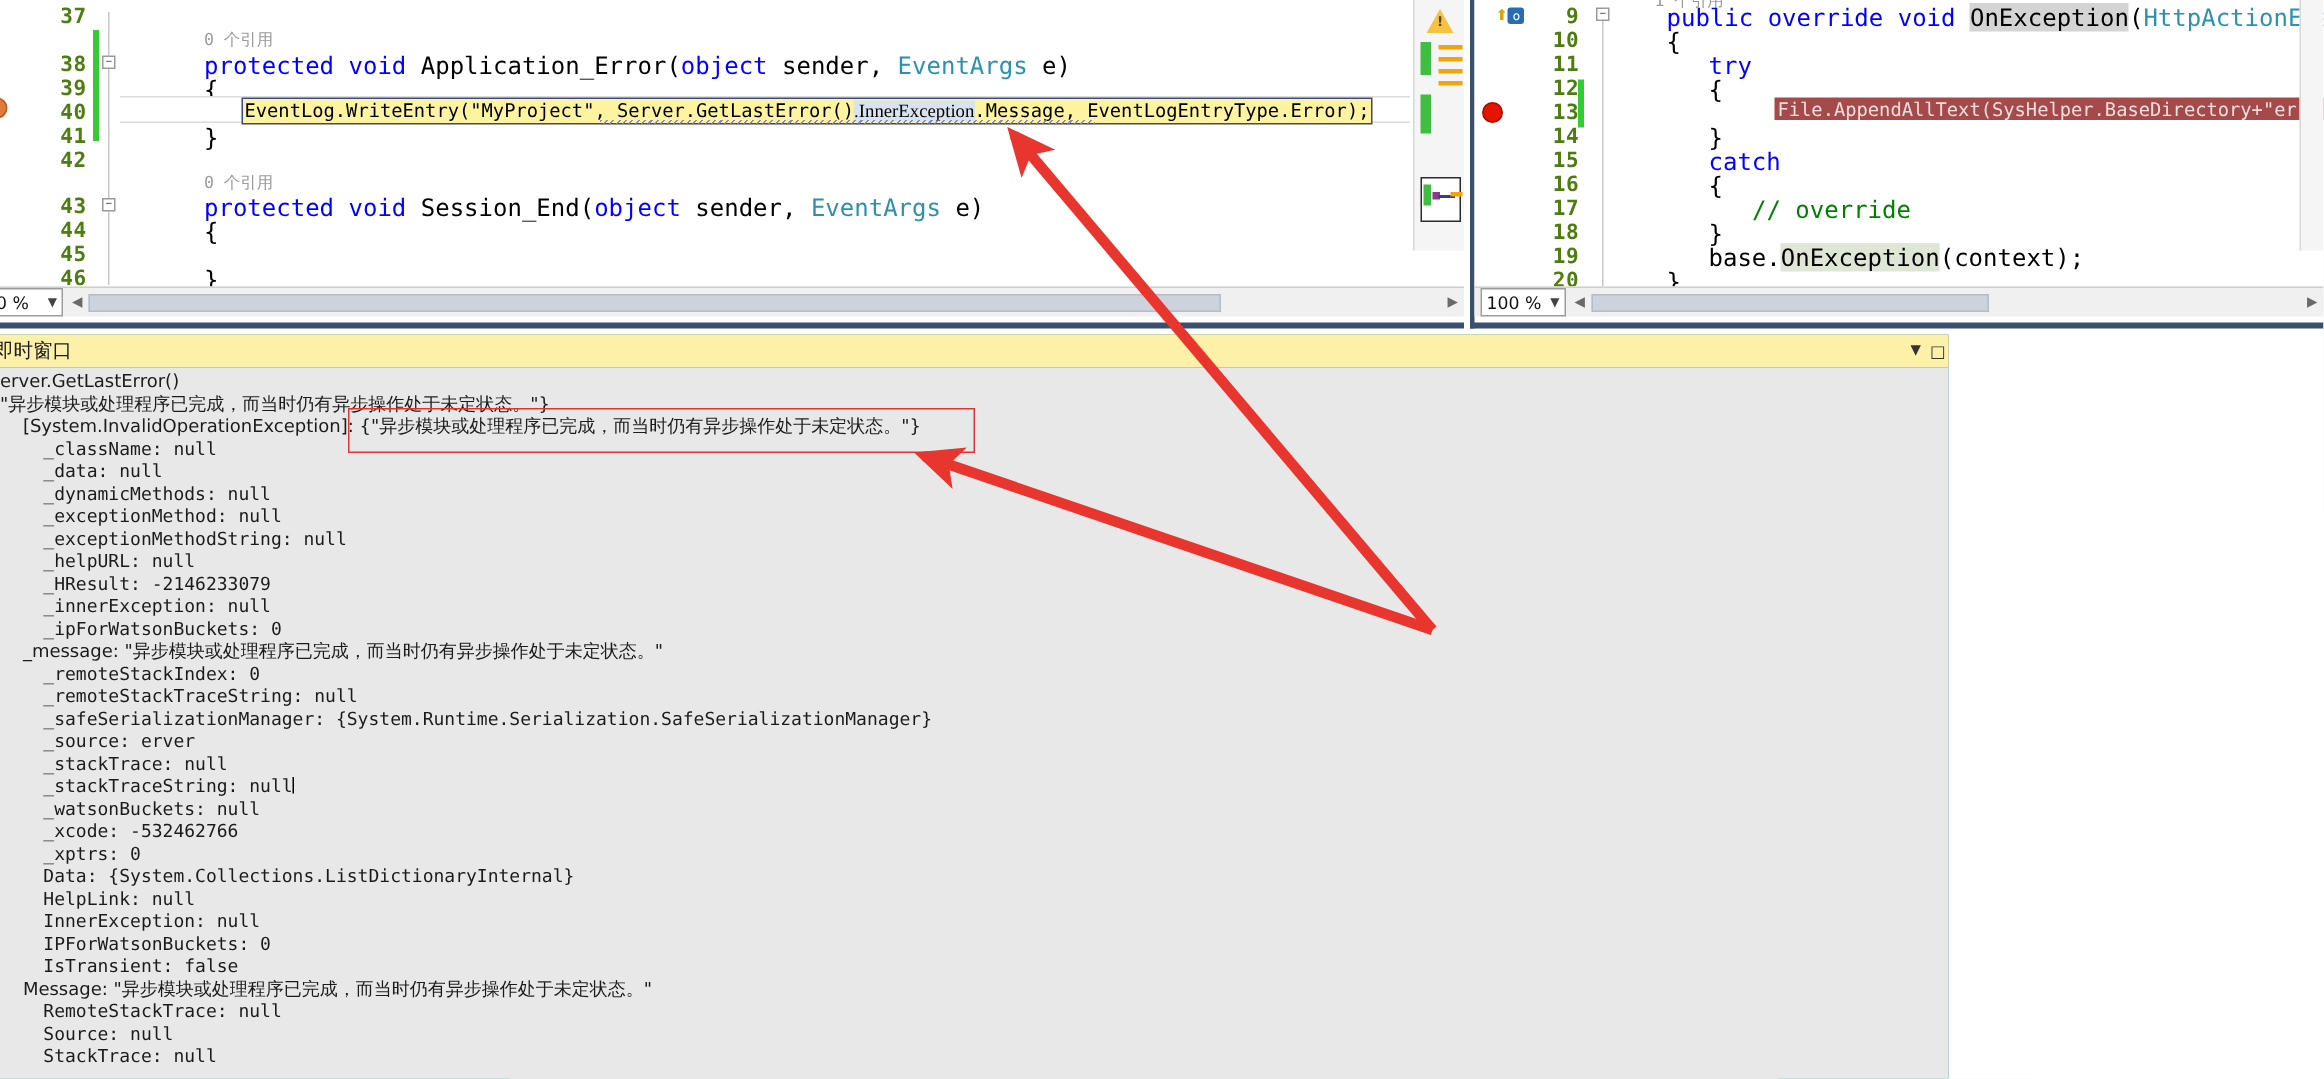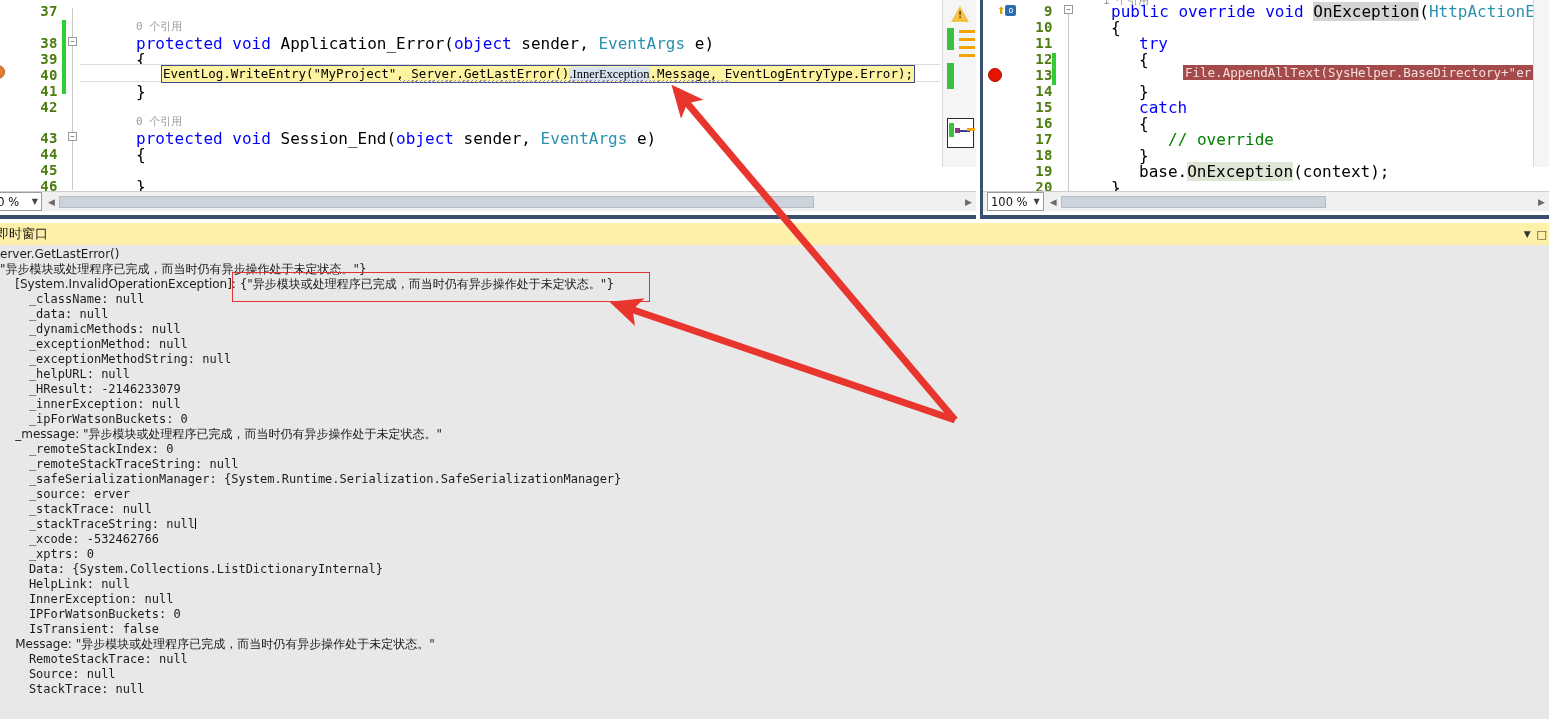--- a/index.html
+++ b/index.html
@@ -174,21 +174,21 @@
   .vmap-preview .pv-line { position:absolute; left:11px; top:11px; width:11px; height:2px; background:#3b3b8c; }
   .vmap-preview .pv-orange { position:absolute; left:19px; top:9px; width:8px; height:3px; background:#f0a30a; }
 
   .vmap-right {
     position: absolute; right: 0; top: 0; width: 16px; bottom: 24px;
     background: #f5f5f5; border-left: 1px solid #d8d8d8;
   }
 
   
   .immediate {
-    position: absolute; left: 0; top: 223px; width: 1549px; height: 496px;
+    position: absolute; left: 0; top: 223px; width: 1299px; height: 496px;
     background: #0f766e;
     padding-left: 12px;
   }
   .imm-header {
     position: absolute; left: 0; top: 0; right: 0; height: 22px;
     background: #fdf0a8;
     display: flex; align-items: center; justify-content: space-between;
   }
   .imm-title {
     font-size: 13px; color: #1a1a1a; padding-left: 0px;
@@ -395,20 +395,21 @@
       <div class="imm-line">    _HResult: -2146233079</div>
       <div class="imm-line">    _innerException: null</div>
       <div class="imm-line">    _ipForWatsonBuckets: 0</div>
       <div class="imm-line cn">    _message: "异步模块或处理程序已完成，而当时仍有异步操作处于未定状态。"</div>
       <div class="imm-line">    _remoteStackIndex: 0</div>
       <div class="imm-line">    _remoteStackTraceString: null</div>
       <div class="imm-line">    _safeSerializationManager: {System.Runtime.Serialization.SafeSerializationManager}</div>
       <div class="imm-line">    _source: erver</div>
       <div class="imm-line">    _stackTrace: null</div>
       <div class="imm-line"><span>    _stackTraceString: null</span><span class="caret-bar"></span></div>
+      <div class="imm-line">    _watsonBuckets: null</div>
       <div class="imm-line">    _xcode: -532462766</div>
       <div class="imm-line">    _xptrs: 0</div>
       <div class="imm-line">    Data: {System.Collections.ListDictionaryInternal}</div>
       <div class="imm-line">    HelpLink: null</div>
       <div class="imm-line">    InnerException: null</div>
       <div class="imm-line">    IPForWatsonBuckets: 0</div>
       <div class="imm-line">    IsTransient: false</div>
       <div class="imm-line cn">    Message: "异步模块或处理程序已完成，而当时仍有异步操作处于未定状态。"</div>
       <div class="imm-line">    RemoteStackTrace: null</div>
       <div class="imm-line">    Source: null</div>

